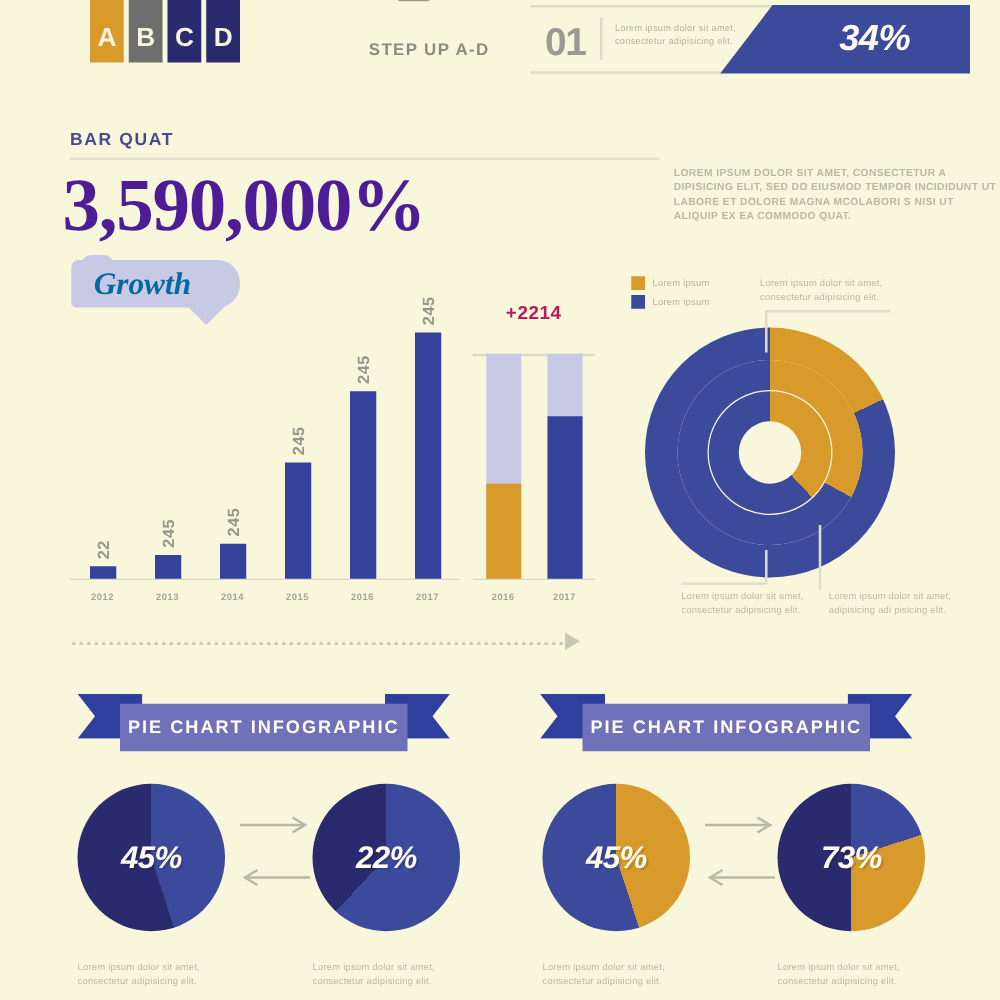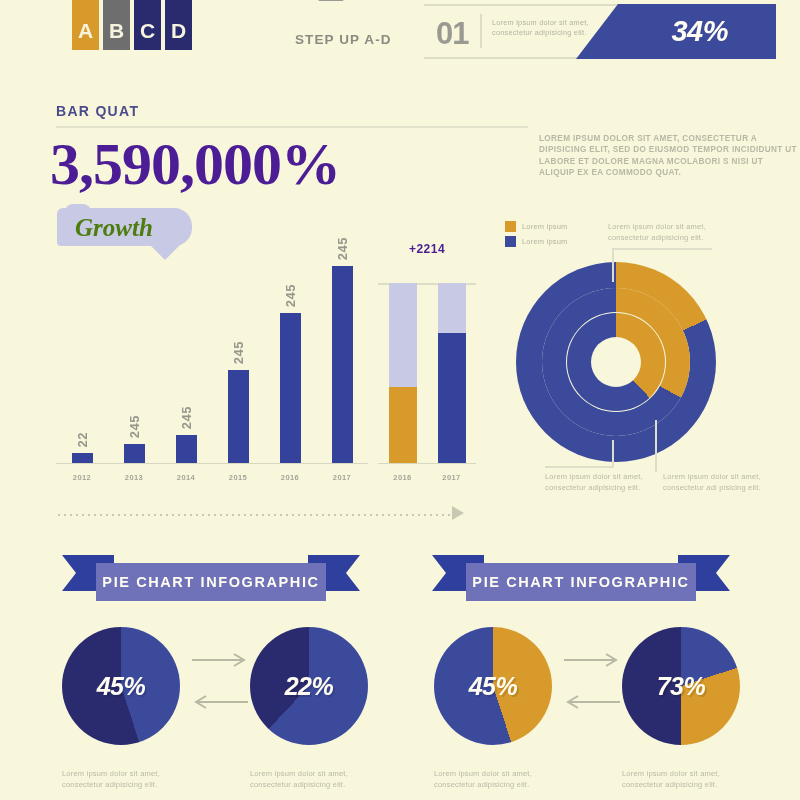--- a/index.html
+++ b/index.html
@@ -39,38 +39,38 @@
   .sec-rule{position:absolute;left:56px;top:126px;width:472px;height:2px;background:#e3e2cb;}
   .bignum{position:absolute;left:50px;top:130px;font-size:60px;font-weight:bold;color:#4c1d95;letter-spacing:-1px;font-family:"Liberation Serif",serif;}
   .para{position:absolute;left:539px;top:133px;width:258px;font-size:8.2px;line-height:11.4px;color:#b9b8a4;letter-spacing:.35px;font-weight:bold;}
 
   
   .growth{position:absolute;left:57px;top:208px;width:152px;height:62px;}
   .growth .body{position:absolute;left:0;top:0;width:135px;height:38px;background:#c8c9e4;border-radius:6px 18px 18px 4px;}
   .growth .nub{position:absolute;left:8px;top:-4px;width:26px;height:14px;background:#c8c9e4;border-radius:8px 8px 0 0;}
   .growth .arrow{position:absolute;left:86px;top:30px;width:0;height:0;border-left:22px solid transparent;border-right:22px solid transparent;border-top:22px solid #c8c9e4;}
   .growth .arrowstem{position:absolute;left:92px;top:24px;width:30px;height:14px;background:#c8c9e4;}
-  .growth .label{position:absolute;left:18px;top:6px;font-size:25px;font-style:italic;font-weight:bold;color:#4d7c0f;font-family:"Liberation Serif",serif;}
+  .growth .label{position:absolute;left:18px;top:6px;font-size:25px;font-style:italic;font-weight:bold;color:#0369a1;font-family:"Liberation Serif",serif;}
 
   
   .chartbox{position:absolute;left:56px;top:240px;width:312px;height:240px;}
   .axis{position:absolute;left:0;bottom:16px;width:312px;height:1.5px;background:#d8d7c0;}
   .bars{position:absolute;left:0;bottom:17.5px;width:312px;height:218px;display:flex;align-items:flex-end;}
   .bcol{flex:1;display:flex;flex-direction:column;align-items:center;justify-content:flex-end;position:relative;height:100%;}
   .bar{width:21px;background:#34429b;}
   .bval{position:absolute;font-size:13px;font-weight:bold;color:#97968c;
         writing-mode:vertical-rl;transform:rotate(180deg);letter-spacing:.5px;}
   .xlab{position:absolute;left:0;bottom:-2px;width:312px;display:flex;}
   .xlab span{flex:1;text-align:center;font-size:7.5px;color:#a5a498;font-weight:bold;letter-spacing:.4px;}
 
   
   .stackbox{position:absolute;left:378px;top:240px;width:98px;height:240px;}
   .stackbox .topline{position:absolute;left:0;top:43px;width:98px;height:1.5px;background:#ddddc6;}
   .stackbox .axis2{position:absolute;left:0;bottom:16px;width:98px;height:1.5px;background:#d8d7c0;}
-  .plus{position:absolute;left:0;top:2px;width:98px;text-align:center;font-size:12px;font-weight:bold;color:#4c1d95;letter-spacing:.5px;}
+  .plus{position:absolute;left:0;top:2px;width:98px;text-align:center;font-size:15px;font-weight:bold;color:#be185d;letter-spacing:.5px;}
   .stacks{position:absolute;left:0;bottom:17.5px;width:98px;height:180px;display:flex;align-items:flex-end;justify-content:space-around;}
   .scol{width:28px;height:100%;position:relative;}
   .strack{position:absolute;left:0;bottom:0;width:28px;height:100%;background:#c8c9e4;}
   .sfill{position:absolute;left:0;bottom:0;width:28px;}
   .xlab2{position:absolute;left:0;bottom:-2px;width:98px;display:flex;justify-content:space-around;}
   .xlab2 span{width:28px;text-align:center;font-size:7.5px;color:#a5a498;font-weight:bold;letter-spacing:.4px;}
 
   
   .donutwrap{position:absolute;left:516px;top:262px;width:200px;height:200px;}
   .ring{position:absolute;border-radius:50%;}
@@ -237,21 +237,21 @@
 
   <div class="cline" style="left:612px;top:248px;width:100px;height:1.5px;"></div>
   <div class="cline" style="left:612px;top:248px;width:1.5px;height:34px;"></div>
   <div class="callout" style="left:608px;top:222px;width:132px;">Lorem ipsum dolor sit amet, consectetur adipisicing elit.</div>
 
   <div class="cline" style="left:545px;top:466px;width:68px;height:1.5px;"></div>
   <div class="cline" style="left:612px;top:440px;width:1.5px;height:27px;"></div>
   <div class="callout" style="left:545px;top:472px;width:110px;">Lorem ipsum dolor sit amet, consectetur adipisicing elit.</div>
 
   <div class="cline" style="left:655px;top:420px;width:1.5px;height:52px;"></div>
-  <div class="callout" style="left:663px;top:472px;width:108px;">Lorem ipsum dolor sit amet, consectetur adi pisicing elit.</div>
+  <div class="callout" style="left:663px;top:472px;width:108px;">Lorem ipsum dolor sit amet, adipisicing adi pisicing elit.</div>
 
   <div class="dotline"></div>
   <div class="dotarrow"></div>
 
   <div class="ribbon" style="left:62px;top:555px;">
     <div class="tail tailL"></div>
     <div class="tail tailR"></div>
     <div class="fold foldL"></div>
     <div class="fold foldR"></div>
     <div class="mid">

